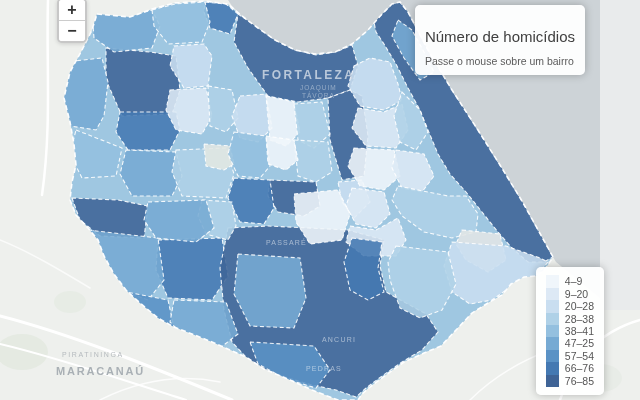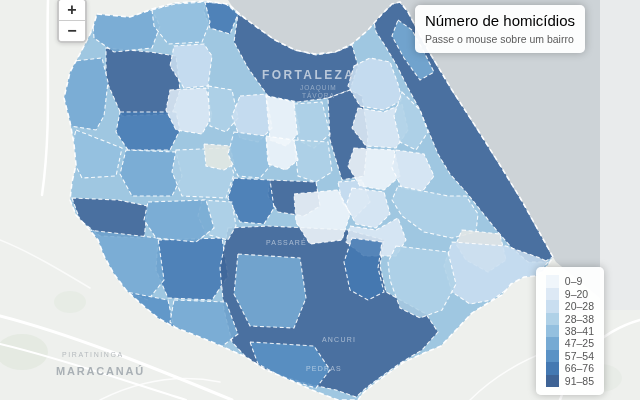--- a/index.html
+++ b/index.html
@@ -9,22 +9,22 @@
   #map svg{display:block;}
   
   .zoom-ctl{position:absolute;left:57px;top:-2px;width:26px;border:2px solid rgba(0,0,0,.22);
             border-radius:5px;overflow:hidden;background:#fff;box-shadow:0 1px 4px rgba(0,0,0,.15);z-index:20;}
   .zoom-btn{display:block;width:26px;height:20px;line-height:19px;text-align:center;
             font-size:16px;font-weight:bold;color:#333;background:#fff;cursor:pointer;user-select:none;}
   .zoom-btn + .zoom-btn{border-top:1px solid #ccc;}
   
   .info-box{position:absolute;top:5px;right:55px;background:rgba(255,255,255,.94);
             border-radius:5px;box-shadow:0 0 9px rgba(0,0,0,.25);padding:7px 10px 8px;z-index:20;}
-  .info-title{font-size:15px;color:#000000;white-space:nowrap;}
-  .info-sub{font-size:10.5px;color:#5b5b5b;margin-top:4px;white-space:nowrap;}
+  .info-title{font-size:15px;color:#404040;white-space:nowrap;margin-top:16px;}
+  .info-sub{font-size:10.5px;color:#5b5b5b;margin-top:10px;white-space:nowrap;}
   
   .legend{position:absolute;right:36px;bottom:5px;background:rgba(255,255,255,.94);
           border-radius:5px;box-shadow:0 0 9px rgba(0,0,0,.25);padding:8px 10px;z-index:20;}
   .legend-row{display:flex;align-items:stretch;height:12.4px;}
   .legend-swatch{width:13px;flex:0 0 13px;}
   .legend-label{font-size:10.5px;color:#555;line-height:12.4px;padding-left:6px;white-space:nowrap;}
 </style>
 </head>
 <body>
 
@@ -124,21 +124,21 @@
 </div>
 
 <div class="info-box">
   <div class="info-title">Número de homicídios</div>
   <div class="info-sub">Passe o mouse sobre um bairro</div>
 </div>
 
 <div class="legend">
     <div class="legend-row">
       <div class="legend-swatch" style="background: rgb(240, 246, 251);"></div>
-      <div class="legend-label">0–9</div>
+      <div class="legend-label">4–9</div>
     </div>
     <div class="legend-row">
       <div class="legend-swatch" style="background: rgb(221, 233, 245);"></div>
       <div class="legend-label">9–20</div>
     </div>
     <div class="legend-row">
       <div class="legend-swatch" style="background: rgb(201, 222, 240);"></div>
       <div class="legend-label">20–28</div>
     </div>
     <div class="legend-row">
@@ -156,15 +156,15 @@
     <div class="legend-row">
       <div class="legend-swatch" style="background: rgb(90, 146, 197);"></div>
       <div class="legend-label">57–54</div>
     </div>
     <div class="legend-row">
       <div class="legend-swatch" style="background: rgb(68, 121, 178);"></div>
       <div class="legend-label">66–76</div>
     </div>
     <div class="legend-row">
       <div class="legend-swatch" style="background: rgb(63, 100, 150);"></div>
-      <div class="legend-label">91–85</div>
+      <div class="legend-label">76–85</div>
     </div>
   </div>
 
 </body></html>

